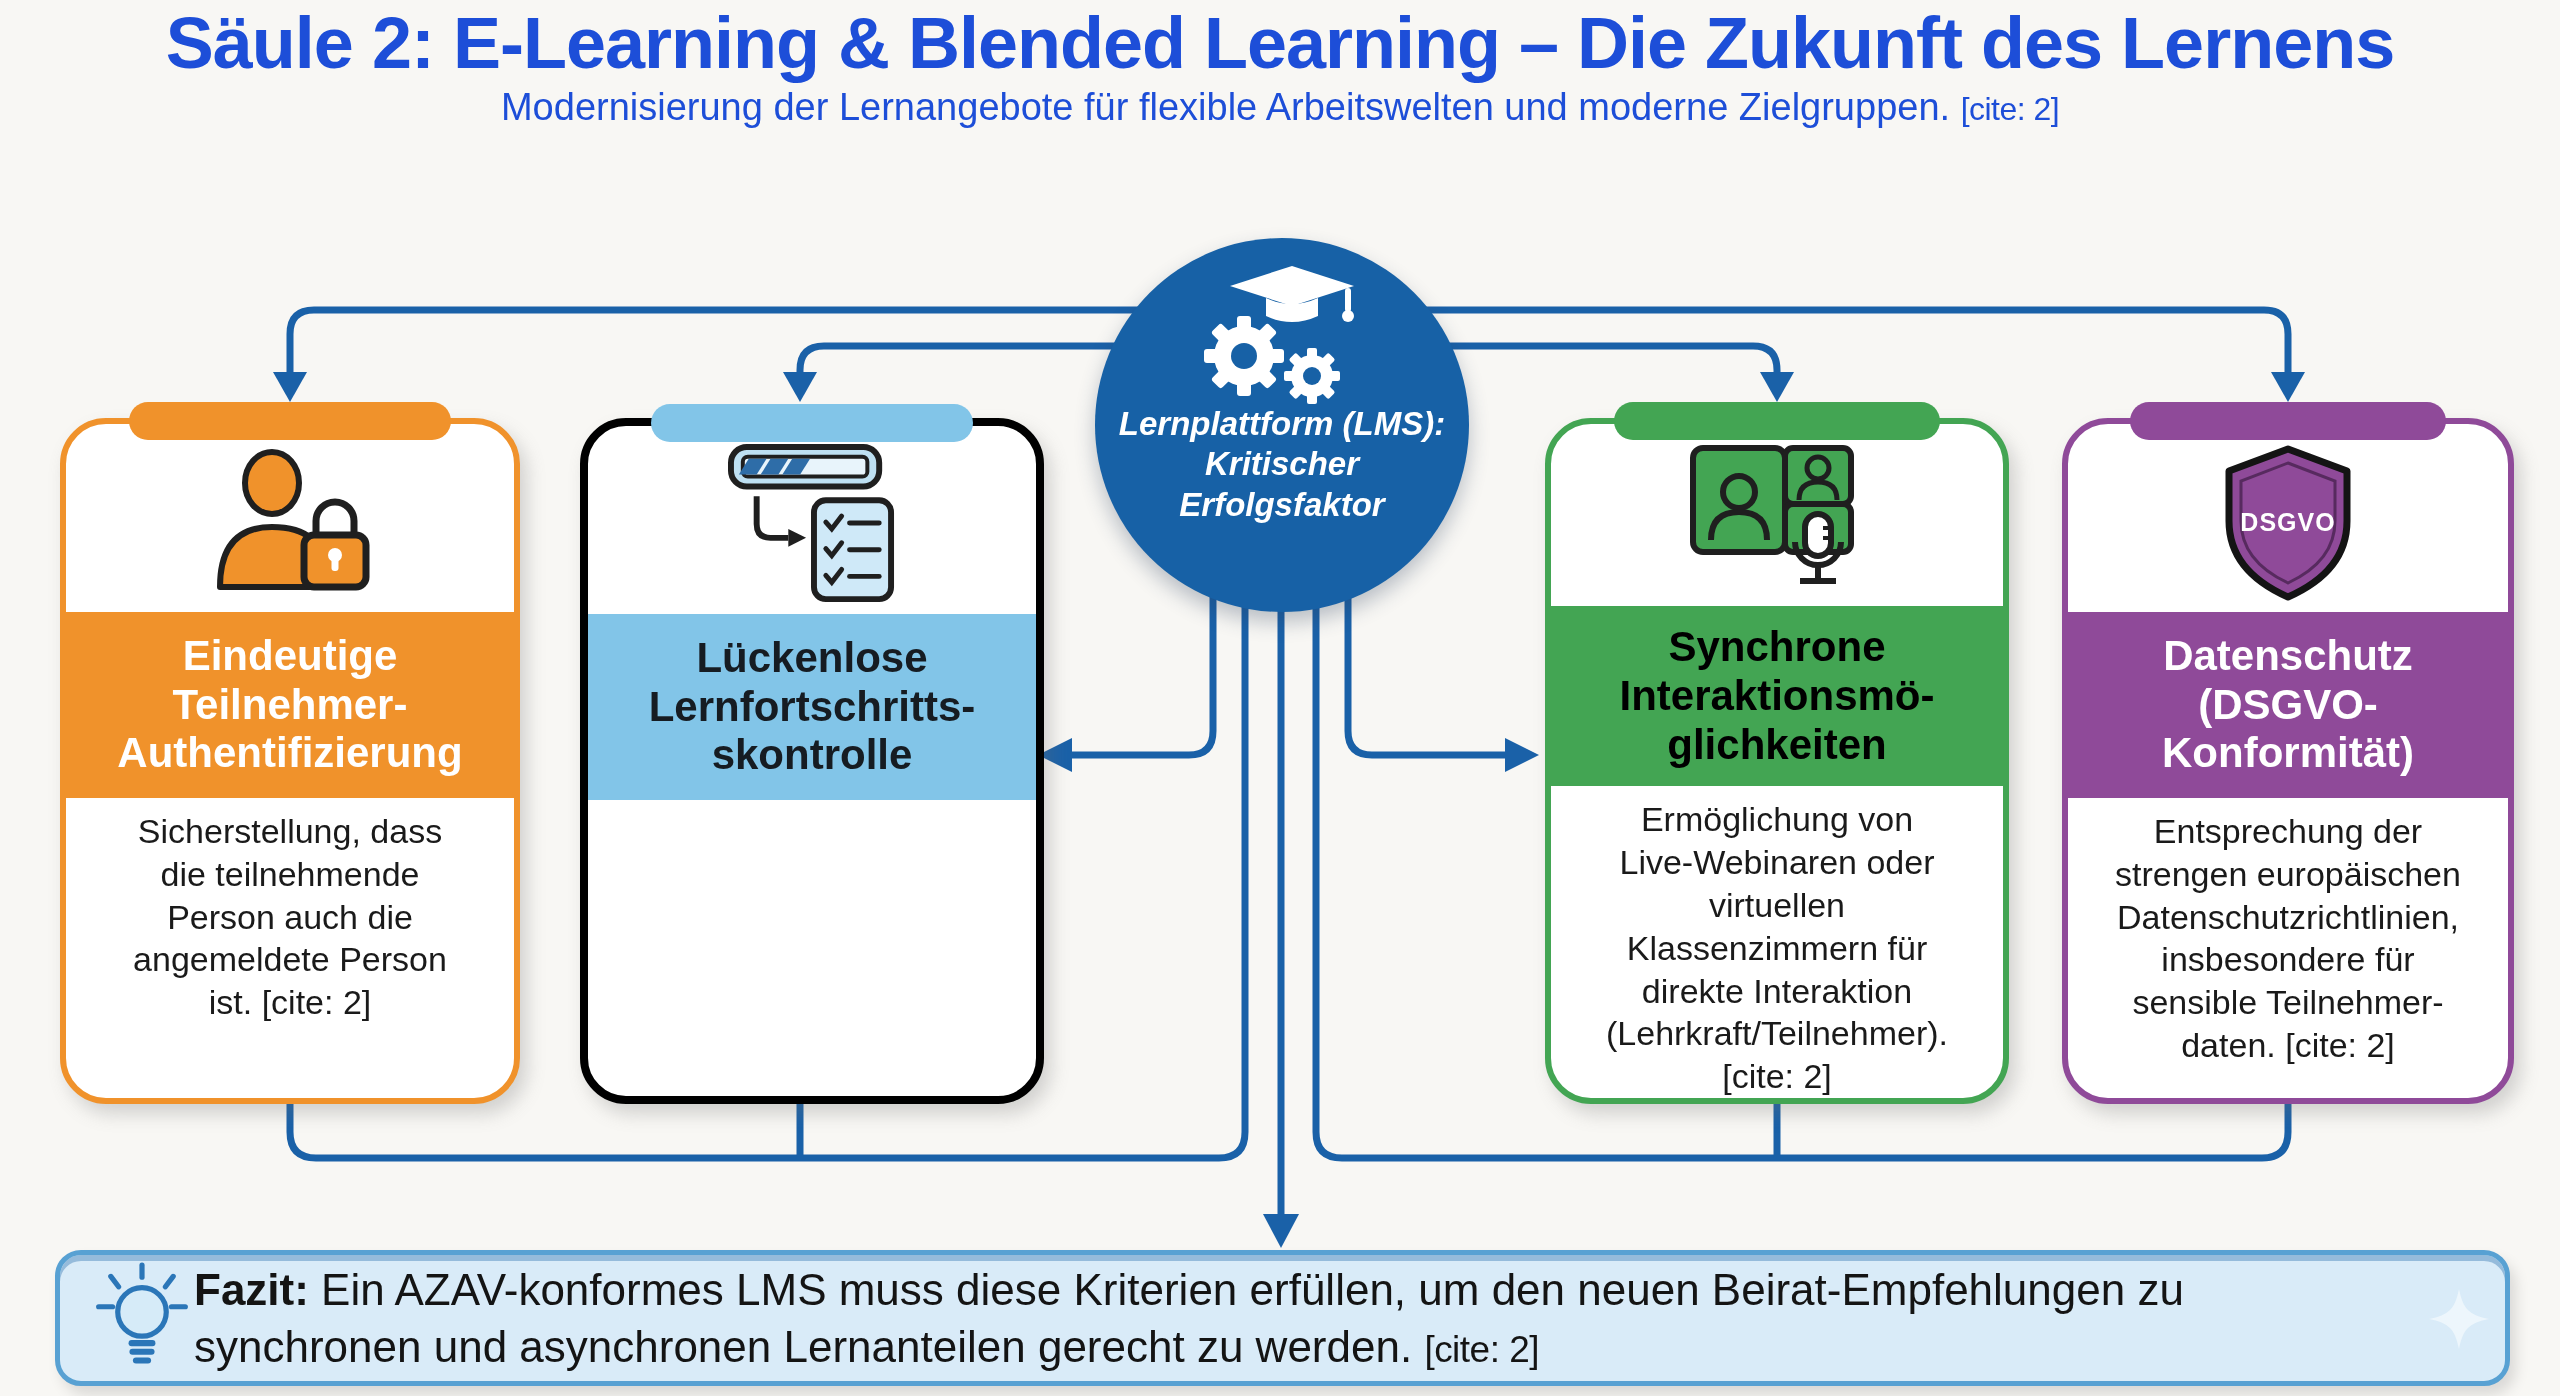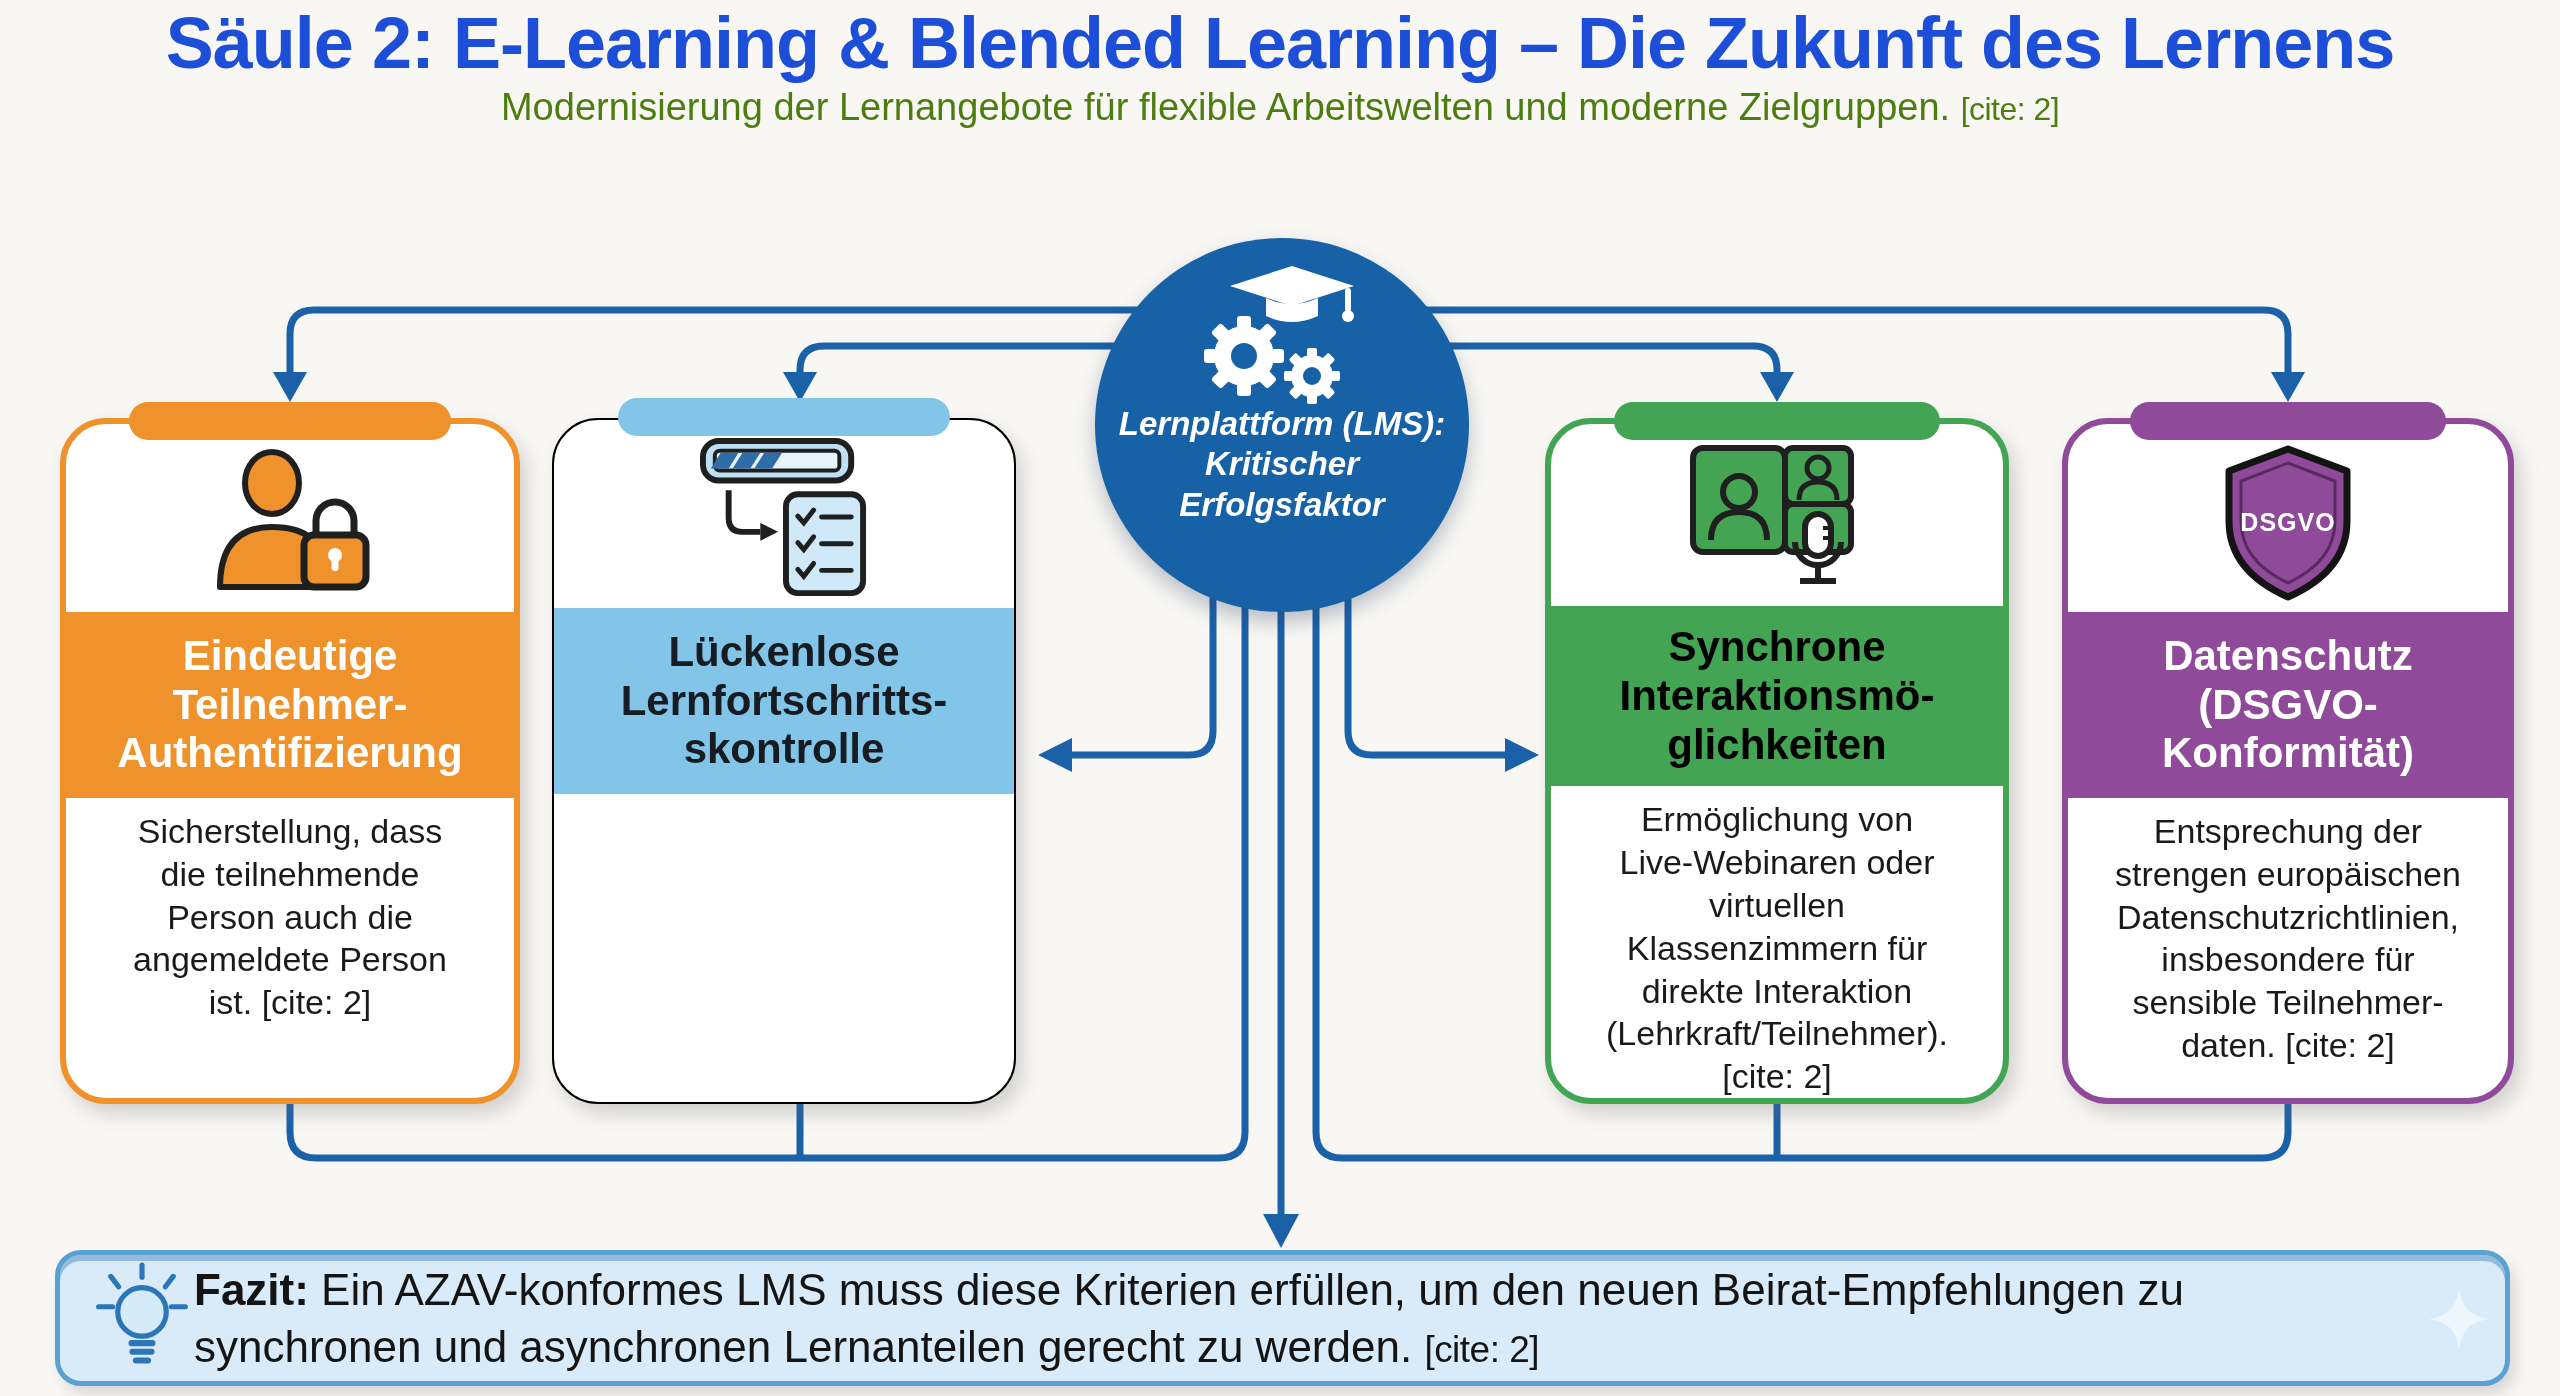--- a/index.html
+++ b/index.html
@@ -4,21 +4,21 @@
 <style>
   html,body{margin:0;padding:0;background:#e9e9e9;}
   .canvas{position:relative;width:2560px;height:1396px;background:#F8F7F4;overflow:hidden;
           font-family:"Liberation Sans","DejaVu Sans",sans-serif;}
   .pre{white-space:pre-line;}
 
   
   .title{position:absolute;top:2px;left:0;width:100%;text-align:center;
          font-size:72px;font-weight:bold;color:#1d4ed8;letter-spacing:-1px;}
   .subtitle{position:absolute;top:86px;left:0;width:100%;text-align:center;
-            font-size:38px;color:#4d7c0f;}
+            font-size:38px;color:#1d4ed8;}
   .cite{font-size:.84em;letter-spacing:-.5px;}
 
   
   .wires{position:absolute;left:0;top:0;z-index:1;}
   .wires path{fill:none;stroke:#1A61A8;stroke-width:7;}
   .wires polygon{fill:#1A61A8;stroke:none;}
 
   
   .circle{position:absolute;left:1095px;top:238px;width:374px;height:374px;border-radius:50%;
           background:#1761A6;z-index:3;display:flex;flex-direction:column;align-items:center;
@@ -32,21 +32,21 @@
         z-index:2;display:flex;flex-direction:column;box-sizing:border-box;
         box-shadow:7px 10px 18px rgba(110,110,110,.28);}
   .card .pill{position:absolute;top:-22px;left:14%;width:72%;height:38px;border-radius:20px;z-index:4;}
   .icon-area{height:178px;display:flex;align-items:center;justify-content:center;padding-top:10px;}
   .band{height:186px;display:flex;align-items:center;justify-content:center;}
   .band-text{font-size:42px;font-weight:bold;line-height:1.16;text-align:center;}
   .body-text{padding:12px 8px 0;font-size:34px;line-height:1.26;text-align:center;color:#1a1a1a;}
 
   .c1{left:60px;width:460px;border:6px solid #F0922B;}
   .c1 .pill,.c1 .band{background:#F0922B;} .c1 .band-text{color:#fff;}
-  .c2{left:552px;width:464px;border:2px solid #000000;}
+  .c2{left:580px;width:464px;border:8px solid #000000;}
   .c2 .pill,.c2 .band{background:#82C5E8;} .c2 .band-text{color:#161c22;}
   .c3{left:1545px;width:464px;border:6px solid #43A553;}
   .c3 .pill,.c3 .band{background:#43A553;} .c3 .band-text{color:#000000;}
   .c4{left:2062px;width:452px;border:6px solid #8F4A99;}
   .c4 .pill,.c4 .band{background:#8F4A99;} .c4 .band-text{color:#fff;}
 
   
   .fazit{position:absolute;left:55px;top:1250px;width:2455px;height:136px;box-sizing:border-box;
          background:#D9EBF8;border:5px solid #58A1D3;border-radius:26px;z-index:2;
          display:flex;align-items:center;

